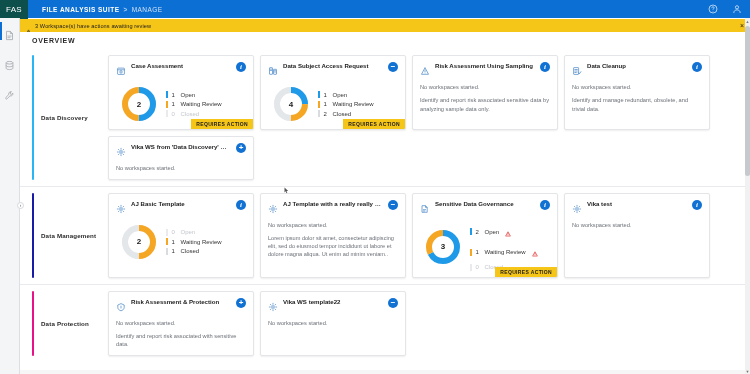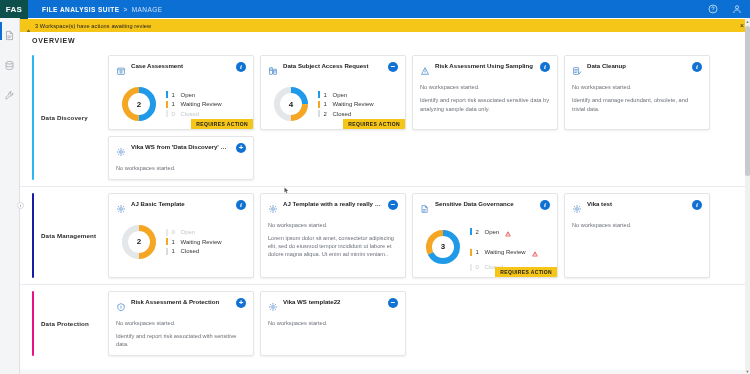--- a/index.html
+++ b/index.html
@@ -15,21 +15,21 @@
   .topbar {
     height: 18px; width: 750px;
     background: #0b6fd4;
     display: flex; align-items: center;
     position: relative;
   }
   .logo-box {
     width: 28px; height: 20px;
     background: #0d4f4b;
     color: #ffffff;
-    font-size: 8px; font-weight: bold;
+    font-size: 8px; font-weight: normal;
     display: flex; align-items: center; justify-content: center;
     letter-spacing: .3px;
     flex: 0 0 auto;
   }
   .breadcrumb {
     display: flex; align-items: center; gap: 4px;
     margin-left: 14px;
     font-size: 6.5px;
     color: #ffffff;
     letter-spacing: .45px;

